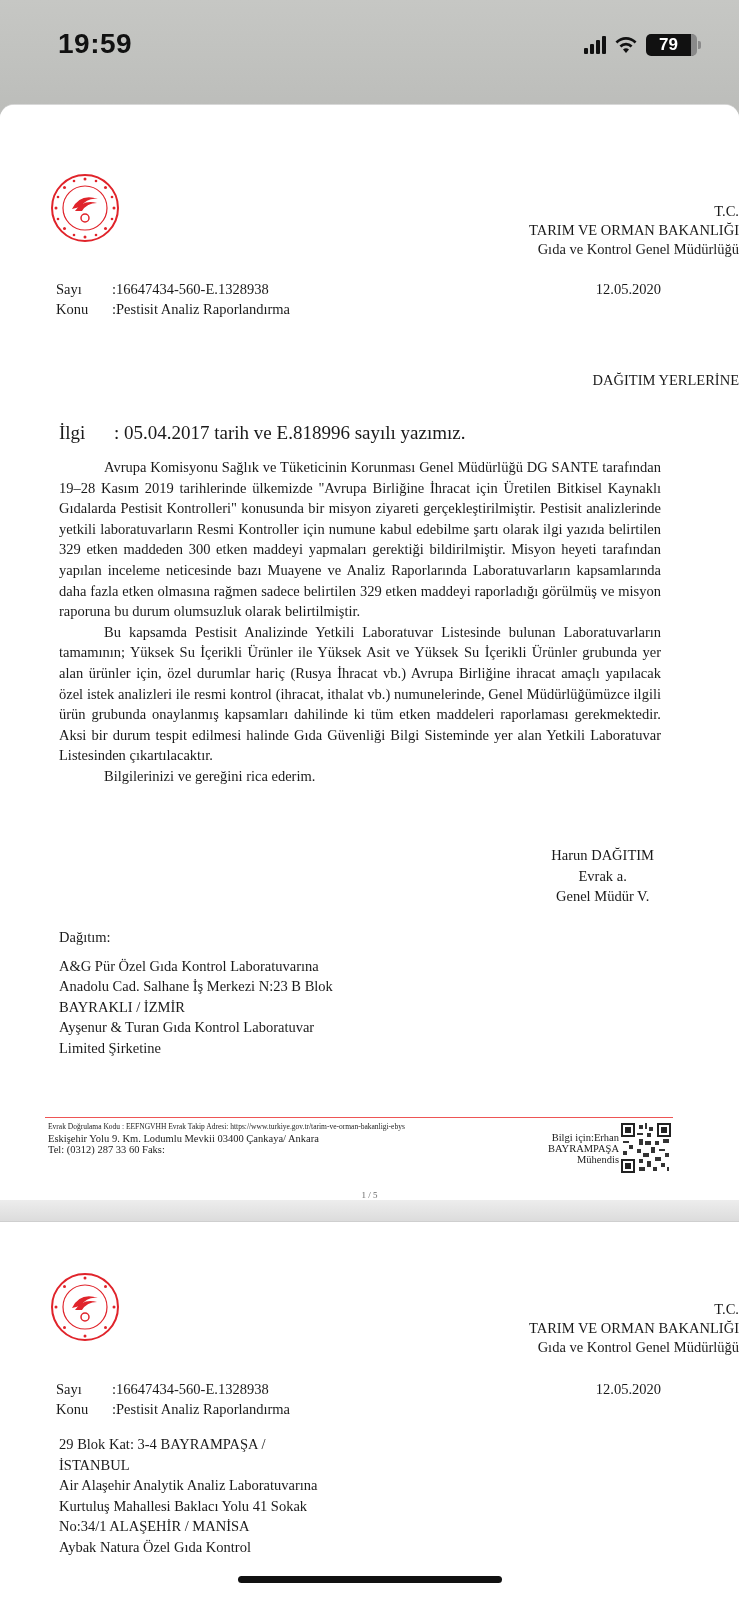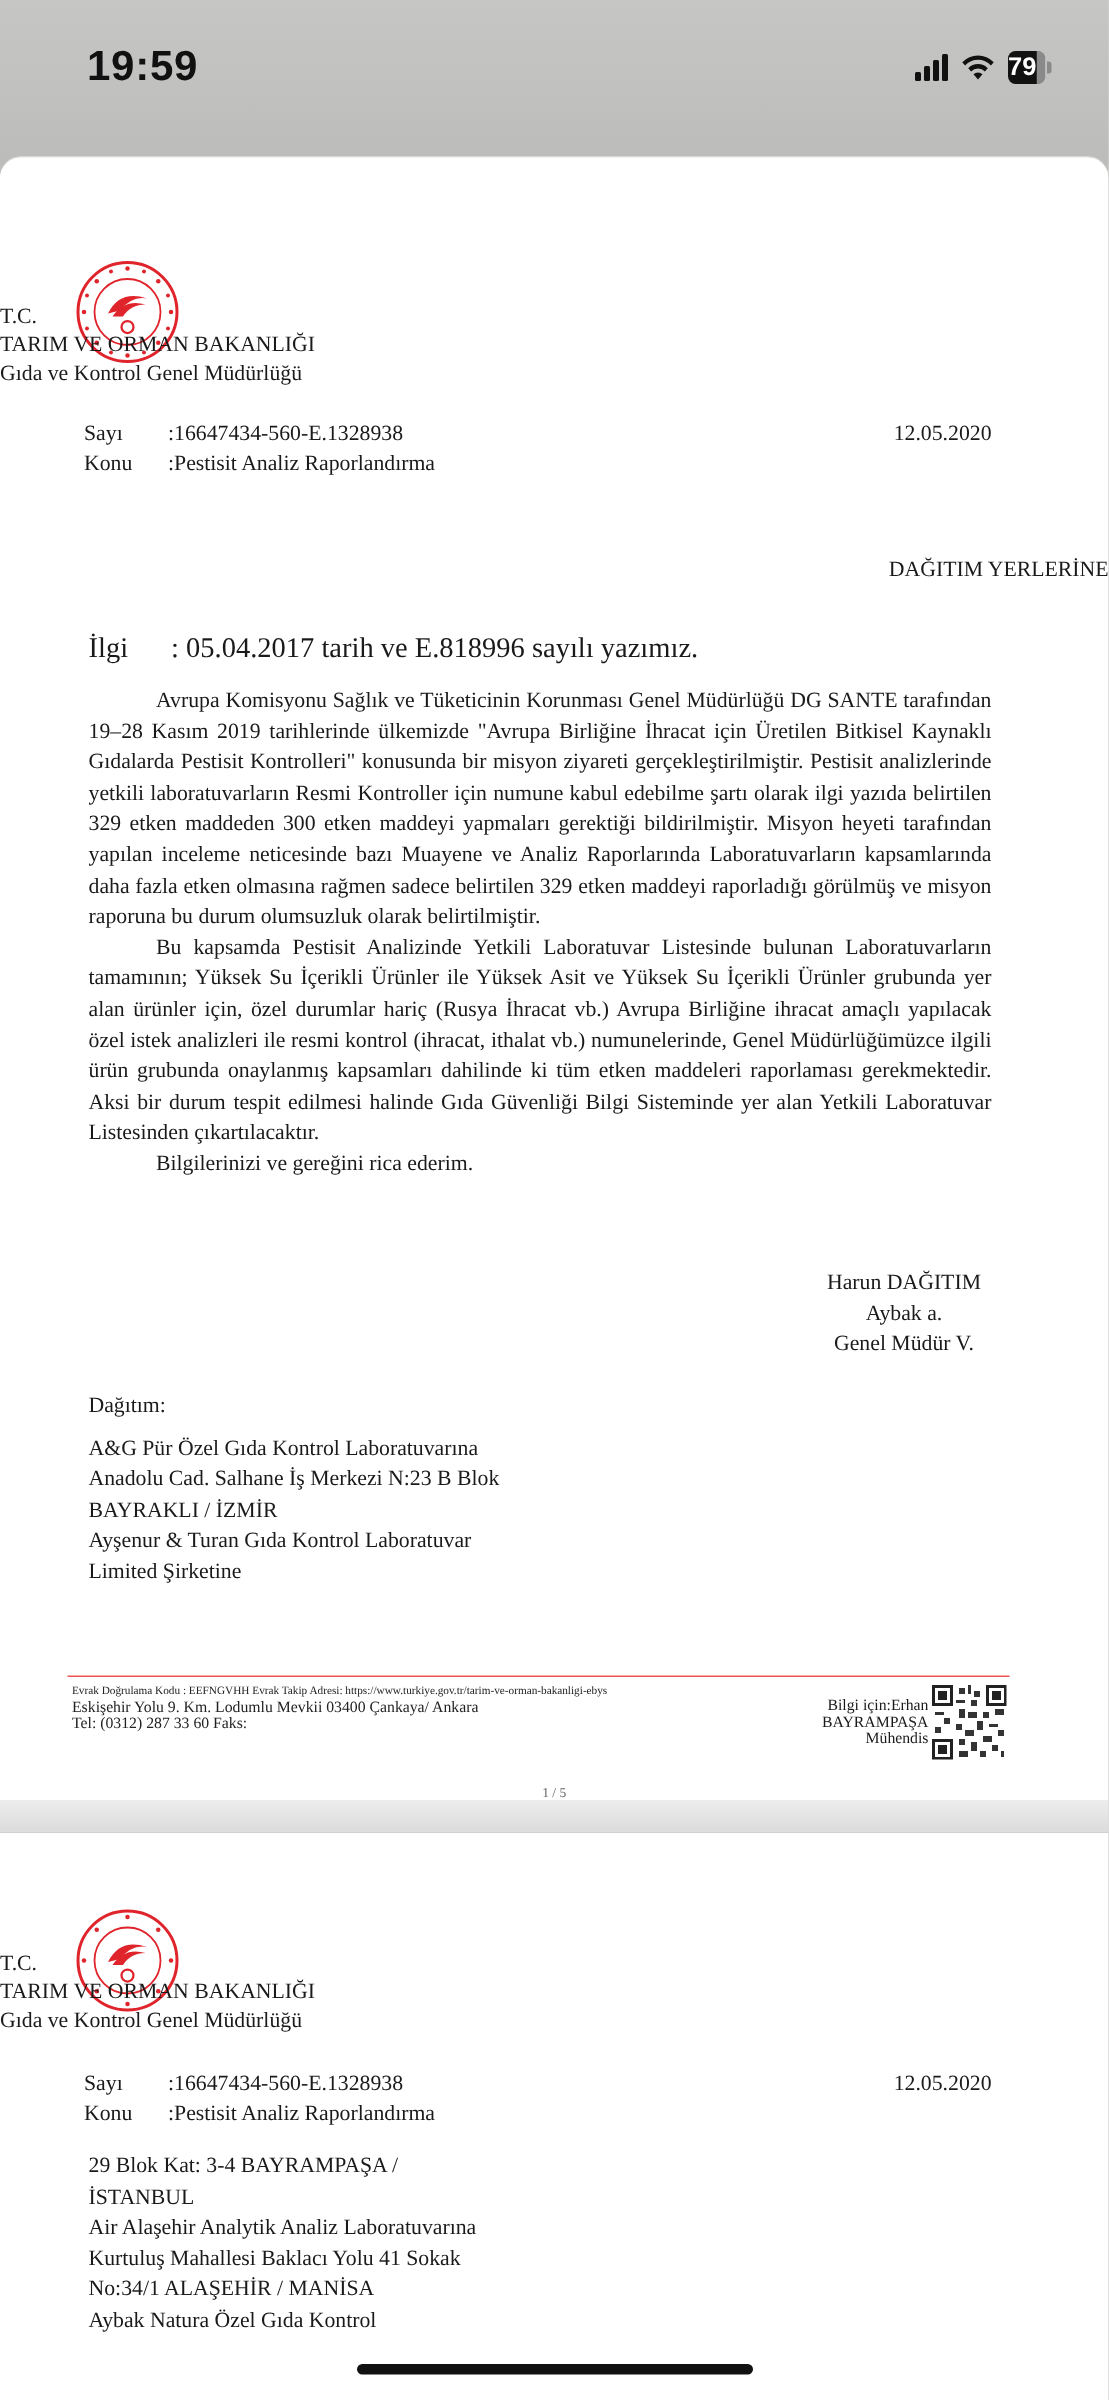--- a/index.html
+++ b/index.html
@@ -8,37 +8,37 @@
 
   .status-bar { position: absolute; left: 0; top: 0; width: 739px; height: 110px;
     background: linear-gradient(#c6c7c4, #bcbdba); }
   .time { position: absolute; left: 58px; top: 28px; font-family: "Liberation Sans", sans-serif;
     font-weight: bold; font-size: 28px; color: #111; letter-spacing: 0.5px; }
   .status-icons { position: absolute; right: 38px; top: 34px; display: flex; align-items: center; gap: 8px; }
   .signal { display: flex; align-items: flex-end; gap: 2px; height: 18px; }
   .signal span { width: 4px; background: #111; border-radius: 1px; display: block; }
   .battery { display: flex; align-items: center; }
   .battery-body { background: #111; color: #fff; font-family: "Liberation Sans", sans-serif;
-    font-weight: bold; font-size: 17px; padding: 0 0; height: 22px; line-height: 22px;
+    font-weight: bold; font-size: 17px; padding: 0 13px; height: 22px; line-height: 22px;
     border-radius: 5px; border-right: 6px solid #8a8a8a; }
   .battery-tip { width: 3px; height: 8px; background: #8a8a8a; border-radius: 0 2px 2px 0; margin-left: 1px; }
 
   .sheet { position: absolute; left: 0; top: 105px; width: 739px; height: 1500px; background: #ffffff;
     border-radius: 14px 14px 0 0; box-shadow: 0 -1px 0 #d8d8d8; overflow: hidden; }
 
   .page { position: absolute; left: 0; width: 739px; background: #fff; }
   .page1 { top: 0; height: 1095px; }
   .page-sep { position: absolute; left: 0; top: 1095px; width: 739px; height: 22px;
     background: linear-gradient(#ededed, #dcdcdc); border-bottom: 1px solid #cfcfcf; }
   .page-num { position: absolute; left: 0; width: 739px; top: 1085px; text-align: center;
     font-size: 9px; color: #666; }
   .page2 { top: 1117px; height: 400px; }
 
   .logo { position: absolute; left: 50px; width: 70px; height: 70px; }
-  .header { position: absolute; left: 0; width: 739px; text-align: left; font-size: 14.5px; line-height: 19px; }
+  .header { position: absolute; left: 0; width: 739px; text-align: right; font-size: 14.5px; line-height: 19px; }
   .meta { position: absolute; left: 56px; width: 605px; font-size: 14.5px; line-height: 20px; }
   .meta .row { display: flex; }
   .meta .lbl { width: 56px; }
   .meta .date { margin-left: auto; }
 
   .dist-title { position: absolute; left: 0; width: 739px; text-align: right; top: 267px; font-size: 14.5px; padding-left: 20px; }
   .ilgi { position: absolute; left: 59px; top: 317px; font-size: 19px; display: flex; }
   .ilgi .lbl { width: 55px; }
 
   .body-text { position: absolute; left: 59px; width: 602px; top: 352px; font-size: 14.5px;
@@ -139,21 +139,21 @@
     </div>
 
     <div class="body-text">
       <p>Avrupa Komisyonu Sağlık ve Tüketicinin Korunması Genel Müdürlüğü DG SANTE tarafından 19–28 Kasım 2019 tarihlerinde ülkemizde "Avrupa Birliğine İhracat için Üretilen Bitkisel Kaynaklı Gıdalarda Pestisit Kontrolleri" konusunda bir misyon ziyareti gerçekleştirilmiştir. Pestisit analizlerinde yetkili laboratuvarların Resmi Kontroller için numune kabul edebilme şartı olarak ilgi yazıda belirtilen 329 etken maddeden 300 etken maddeyi yapmaları gerektiği bildirilmiştir. Misyon heyeti tarafından yapılan inceleme neticesinde bazı Muayene ve Analiz Raporlarında Laboratuvarların kapsamlarında daha fazla etken olmasına rağmen sadece belirtilen 329 etken maddeyi raporladığı görülmüş ve misyon raporuna bu durum olumsuzluk olarak belirtilmiştir.</p>
       <p>Bu kapsamda Pestisit Analizinde Yetkili Laboratuvar Listesinde bulunan Laboratuvarların tamamının; Yüksek Su İçerikli Ürünler ile Yüksek Asit ve Yüksek Su İçerikli Ürünler grubunda yer alan ürünler için, özel durumlar hariç (Rusya İhracat vb.) Avrupa Birliğine ihracat amaçlı yapılacak özel istek analizleri ile resmi kontrol (ihracat, ithalat vb.) numunelerinde, Genel Müdürlüğümüzce ilgili ürün grubunda onaylanmış kapsamları dahilinde ki tüm etken maddeleri raporlaması gerekmektedir. Aksi bir durum tespit edilmesi halinde Gıda Güvenliği Bilgi Sisteminde yer alan Yetkili Laboratuvar Listesinden çıkartılacaktır.</p>
       <p>Bilgilerinizi ve gereğini rica ederim.</p>
     </div>
 
     <div class="signature">
       <div style="text-align:right">Harun DAĞITIM</div>
-      <div>Aybak a.</div>
+      <div>Evrak a.</div>
       <div>Genel Müdür V.</div>
     </div>
 
     <div class="distribution">
       <div class="dlabel">Dağıtım:</div>
       <div>A&amp;G Pür Özel Gıda Kontrol Laboratuvarına</div>
       <div>Anadolu Cad. Salhane İş Merkezi N:23 B Blok</div>
       <div>BAYRAKLI / İZMİR</div>
       <div>Ayşenur &amp; Turan Gıda Kontrol Laboratuvar</div>
       <div>Limited Şirketine</div>

